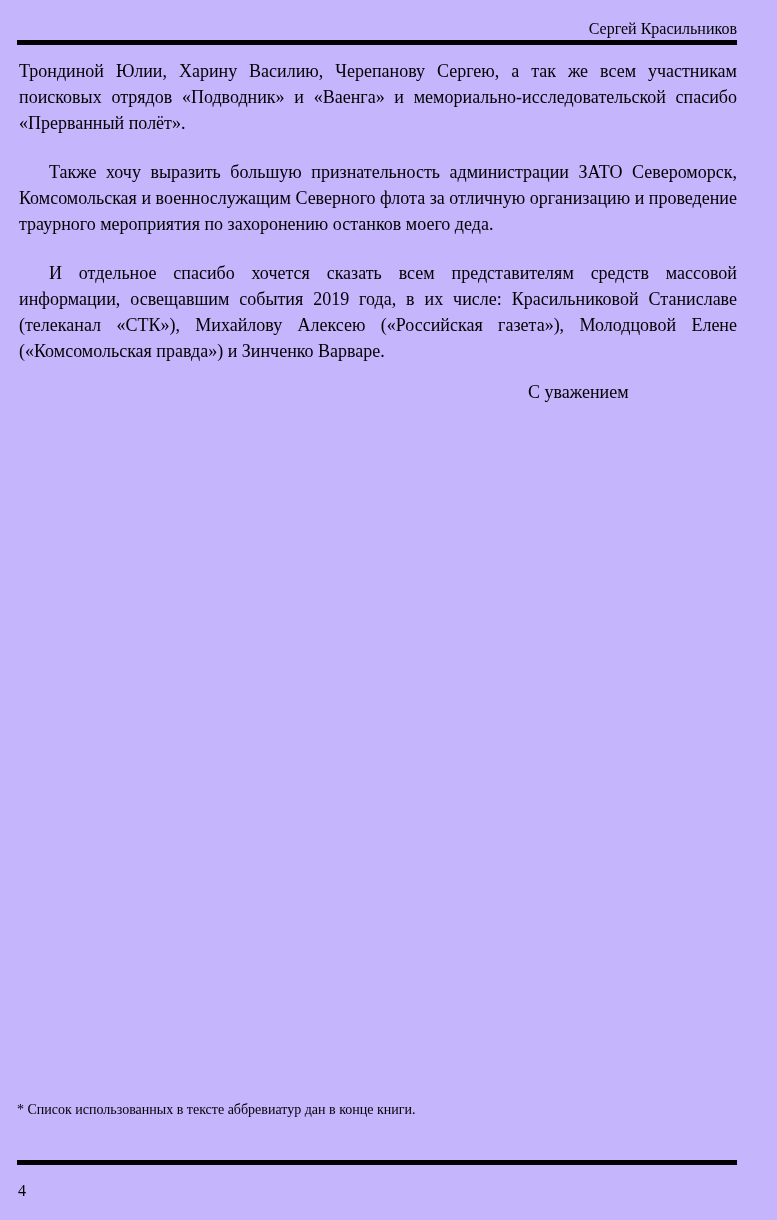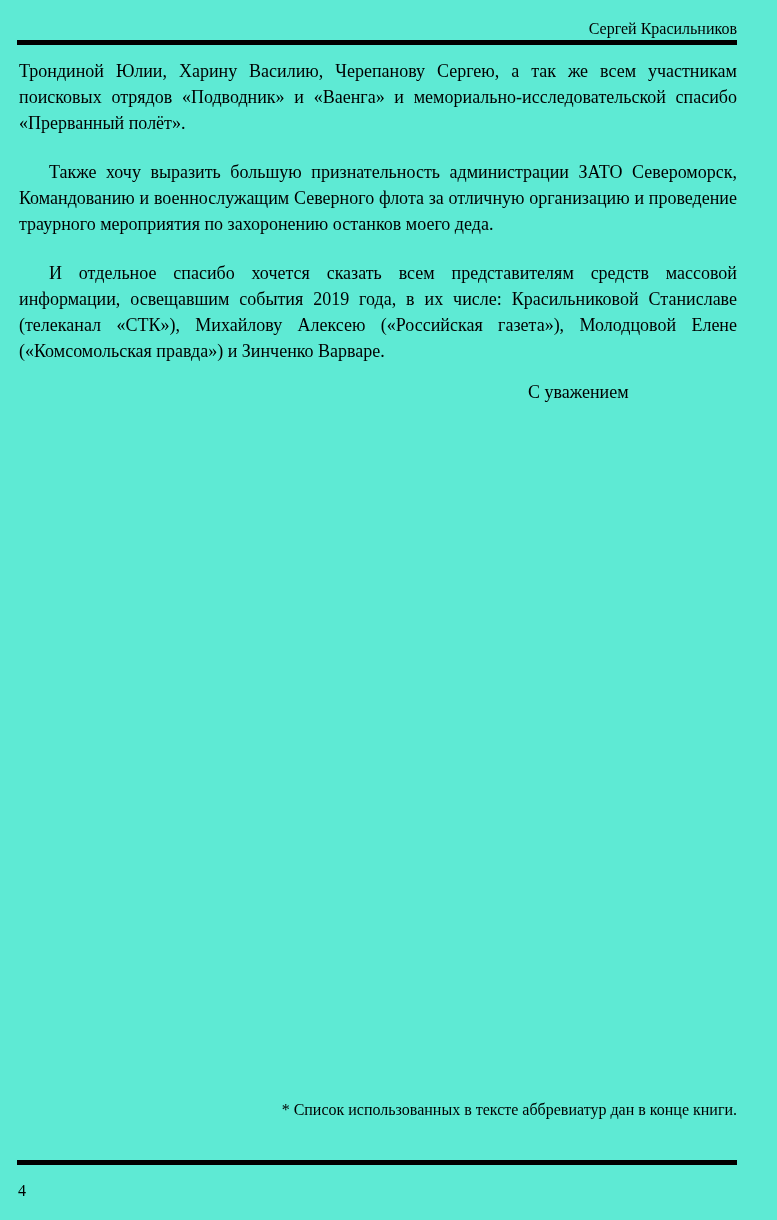--- a/index.html
+++ b/index.html
@@ -4,21 +4,21 @@
 <style>
   html, body {
     margin: 0;
     padding: 0;
     background: #ffffff;
   }
   .page {
     position: relative;
     width: 777px;
     height: 1220px;
-    background: #5eead4;
+    background: #c4b5fd;
     color: #000000;
     font-family: "Liberation Serif", "DejaVu Serif", serif;
     overflow: hidden;
   }
   .header-author {
     position: absolute;
     top: 19px;
     right: 40px;
     font-size: 16px;
     line-height: 20px;
@@ -54,23 +54,22 @@
     left: 528px;
     font-size: 18px;
     line-height: 25px;
     text-align: right;
   }
   .footnote {
     position: absolute;
     top: 1100px;
     left: 17px;
     width: 720px;
-    font-size: 16px;
+    font-size: 14px;
     line-height: 19px;
-    text-align: right;
   }
   .footer-rule {
     position: absolute;
     top: 1160px;
     left: 17px;
     width: 720px;
     height: 5px;
     background: #000000;
   }
   .page-number {
@@ -85,21 +84,21 @@
 <body>
 
 <div class="page">
 
   <div class="header-author">Сергей Красильников</div>
 
   <div class="header-rule"></div>
 
   <div class="body-text">
     <p>Трондиной Юлии, Харину Василию, Черепанову Сергею, а так же всем участникам поисковых отрядов «Подводник» и «Ваенга» и мемориально-исследовательской спасибо «Прерванный полёт».</p>
-    <p class="indented">Также хочу выразить большую признательность администрации ЗАТО Североморск, Командованию и военнослужащим Северного флота за отличную организацию и проведение траурного мероприятия по захоронению останков моего деда.</p>
+    <p class="indented">Также хочу выразить большую признательность администрации ЗАТО Североморск, Комсомольская и военнослужащим Северного флота за отличную организацию и проведение траурного мероприятия по захоронению останков моего деда.</p>
     <p class="indented">И отдельное спасибо хочется сказать всем представителям средств массовой информации, освещавшим события 2019 года, в их числе: Красильниковой Станиславе (телеканал «СТК»), Михайлову Алексею («Российская газета»), Молодцовой Елене («Комсомольская правда») и Зинченко Варваре.</p>
   </div>
 
   <div class="signature">
     <div>С уважением</div>
   </div>
 
   <div class="footnote">* Список использованных в тексте аббревиатур дан в конце книги.</div>
 
   <div class="footer-rule"></div>

